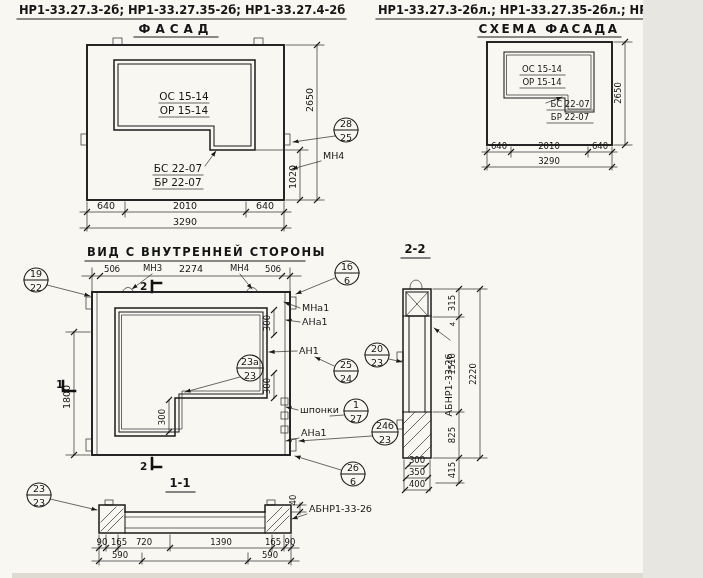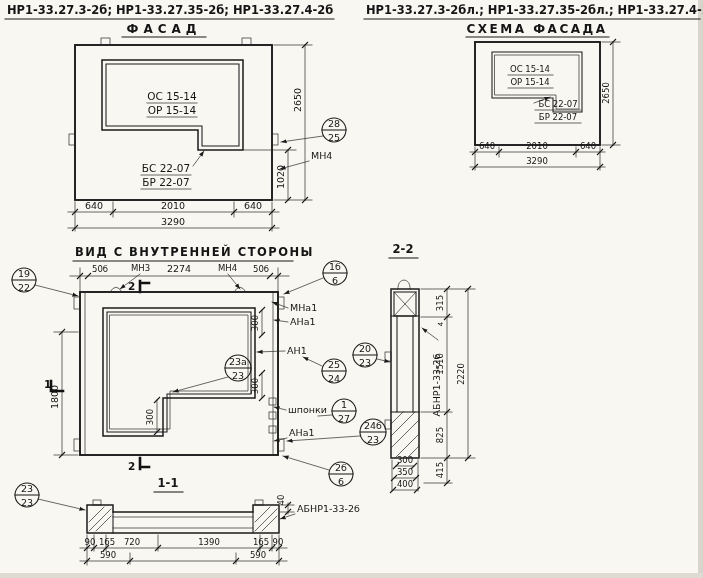--- a/index.html
+++ b/index.html
@@ -1,17 +1,17 @@
 <!DOCTYPE html>
 <html><head>
 <meta charset="utf-8">
 <style>
   html,body{margin:0;padding:0;background:#e8e6e0;}
-  .sheet{width:703px;height:578px;background:#f8f7f2;position:relative;overflow:hidden;
-         font-family:"DejaVu Sans",sans-serif;}
+  .sheet{width:631px;height:578px;background:#f8f7f2;position:relative;overflow:hidden;
+         font-family:"DejaVu Sans",sans-serif;padding-left:12px;}
   svg{display:block}
   .ln{stroke:#1b1b1b;fill:none;stroke-width:1.5;stroke-linecap:square}
   .bold{stroke-width:1.9}
   .med{stroke:#1b1b1b;fill:none;stroke-width:1.05;stroke-linecap:square}
   .thin{stroke:#2a2a2a;fill:none;stroke-width:0.7;stroke-linecap:square}
   .thick{stroke:#111;fill:none;stroke-width:2.6;stroke-linecap:square}
   .tick{stroke:#1b1b1b;stroke-width:1.1}
   text{fill:#151515;font-family:"DejaVu Sans",sans-serif;}
   .t7{font-size:7px}.t8{font-size:8.5px}.t9{font-size:9.5px}.t10{font-size:10.5px}
   .ttl{font-size:12px;font-weight:bold}

